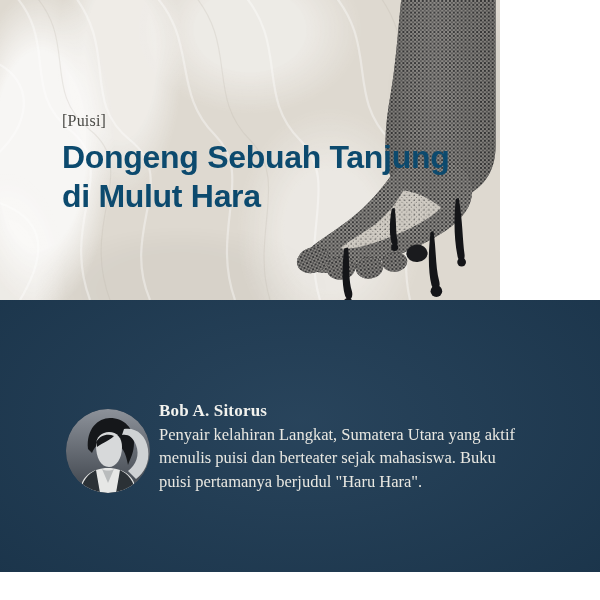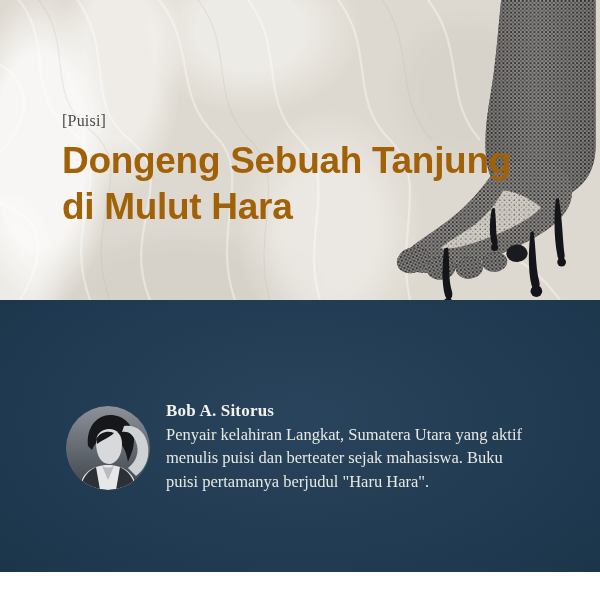--- a/index.html
+++ b/index.html
@@ -16,21 +16,21 @@
     height: 600px;
     overflow: hidden;
     background: #ffffff;
   }
 
   
   .top-panel {
     position: absolute;
     left: 0;
     top: 0;
-    width: 600px;
+    width: 500px;
     height: 300px;
     background: #ded9d0;
     overflow: hidden;
   }
   
   .marble {
     position: absolute;
     inset: 0;
     background:
       radial-gradient(ellipse 120px 260px at 40px 150px, rgba(255,255,255,0.85) 0 38%, rgba(255,255,255,0) 62%),
@@ -70,23 +70,23 @@
   .kicker {
     font-family: "Liberation Serif", serif;
     font-size: 16px;
     color: #4a4a46;
     letter-spacing: 0.2px;
     margin: 0 0 8px 0;
   }
   .headline {
     font-family: "Liberation Sans", sans-serif;
     font-weight: bold;
-    font-size: 37px;
+    font-size: 32px;
     line-height: 1.23;
-    color: #a16207;
+    color: #0c4a6e;
     margin: 0;
     letter-spacing: -0.3px;
   }
   .headline .line {
     display: block;
   }
   .subline {
     font-family: "Liberation Sans", sans-serif;
     font-weight: normal;
     font-size: 31px;
@@ -112,22 +112,22 @@
     position: absolute;
     inset: 0;
     background: radial-gradient(ellipse 460px 260px at 300px 120px, rgba(255,255,255,0.05) 0%, rgba(0,0,0,0.12) 100%);
     pointer-events: none;
   }
   .author-row {
     position: absolute;
     left: 66px;
     top: 103px;
     display: flex;
-    align-items: center;
-    gap: 16px;
+    align-items: flex-end;
+    gap: 9px;
     z-index: 3;
   }
   .avatar {
     width: 84px;
     height: 84px;
     border-radius: 50%;
     overflow: hidden;
     flex: 0 0 auto;
     background: #4b5560;
     position: relative;

